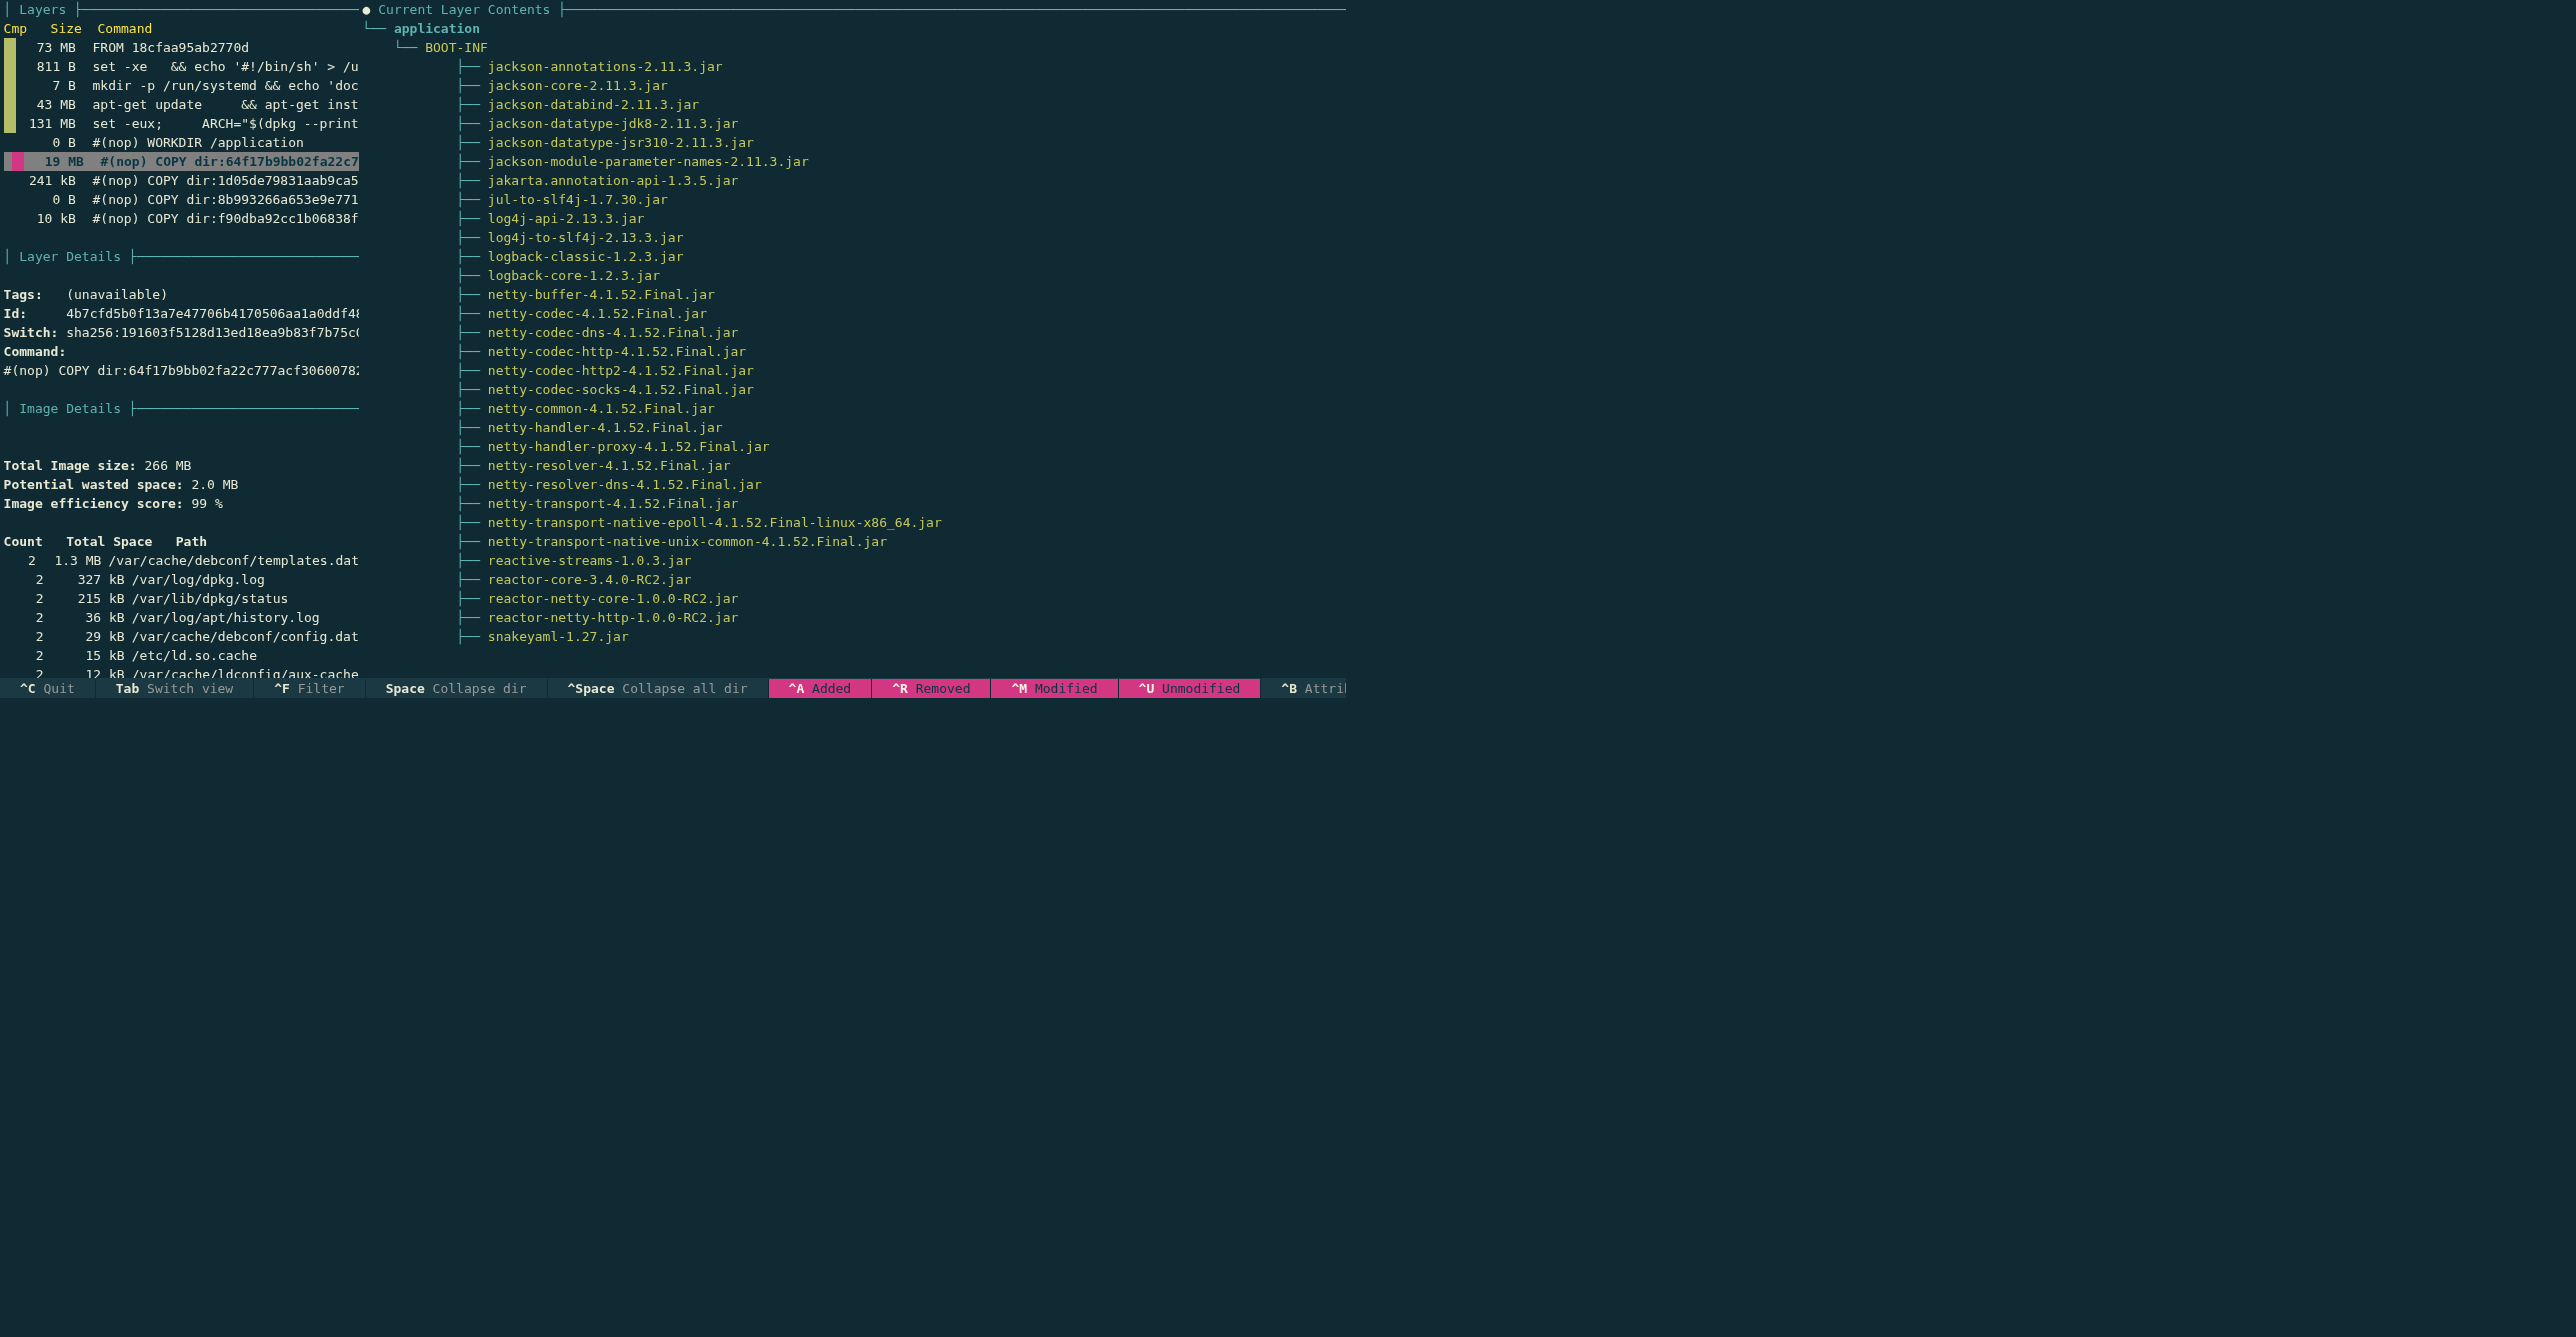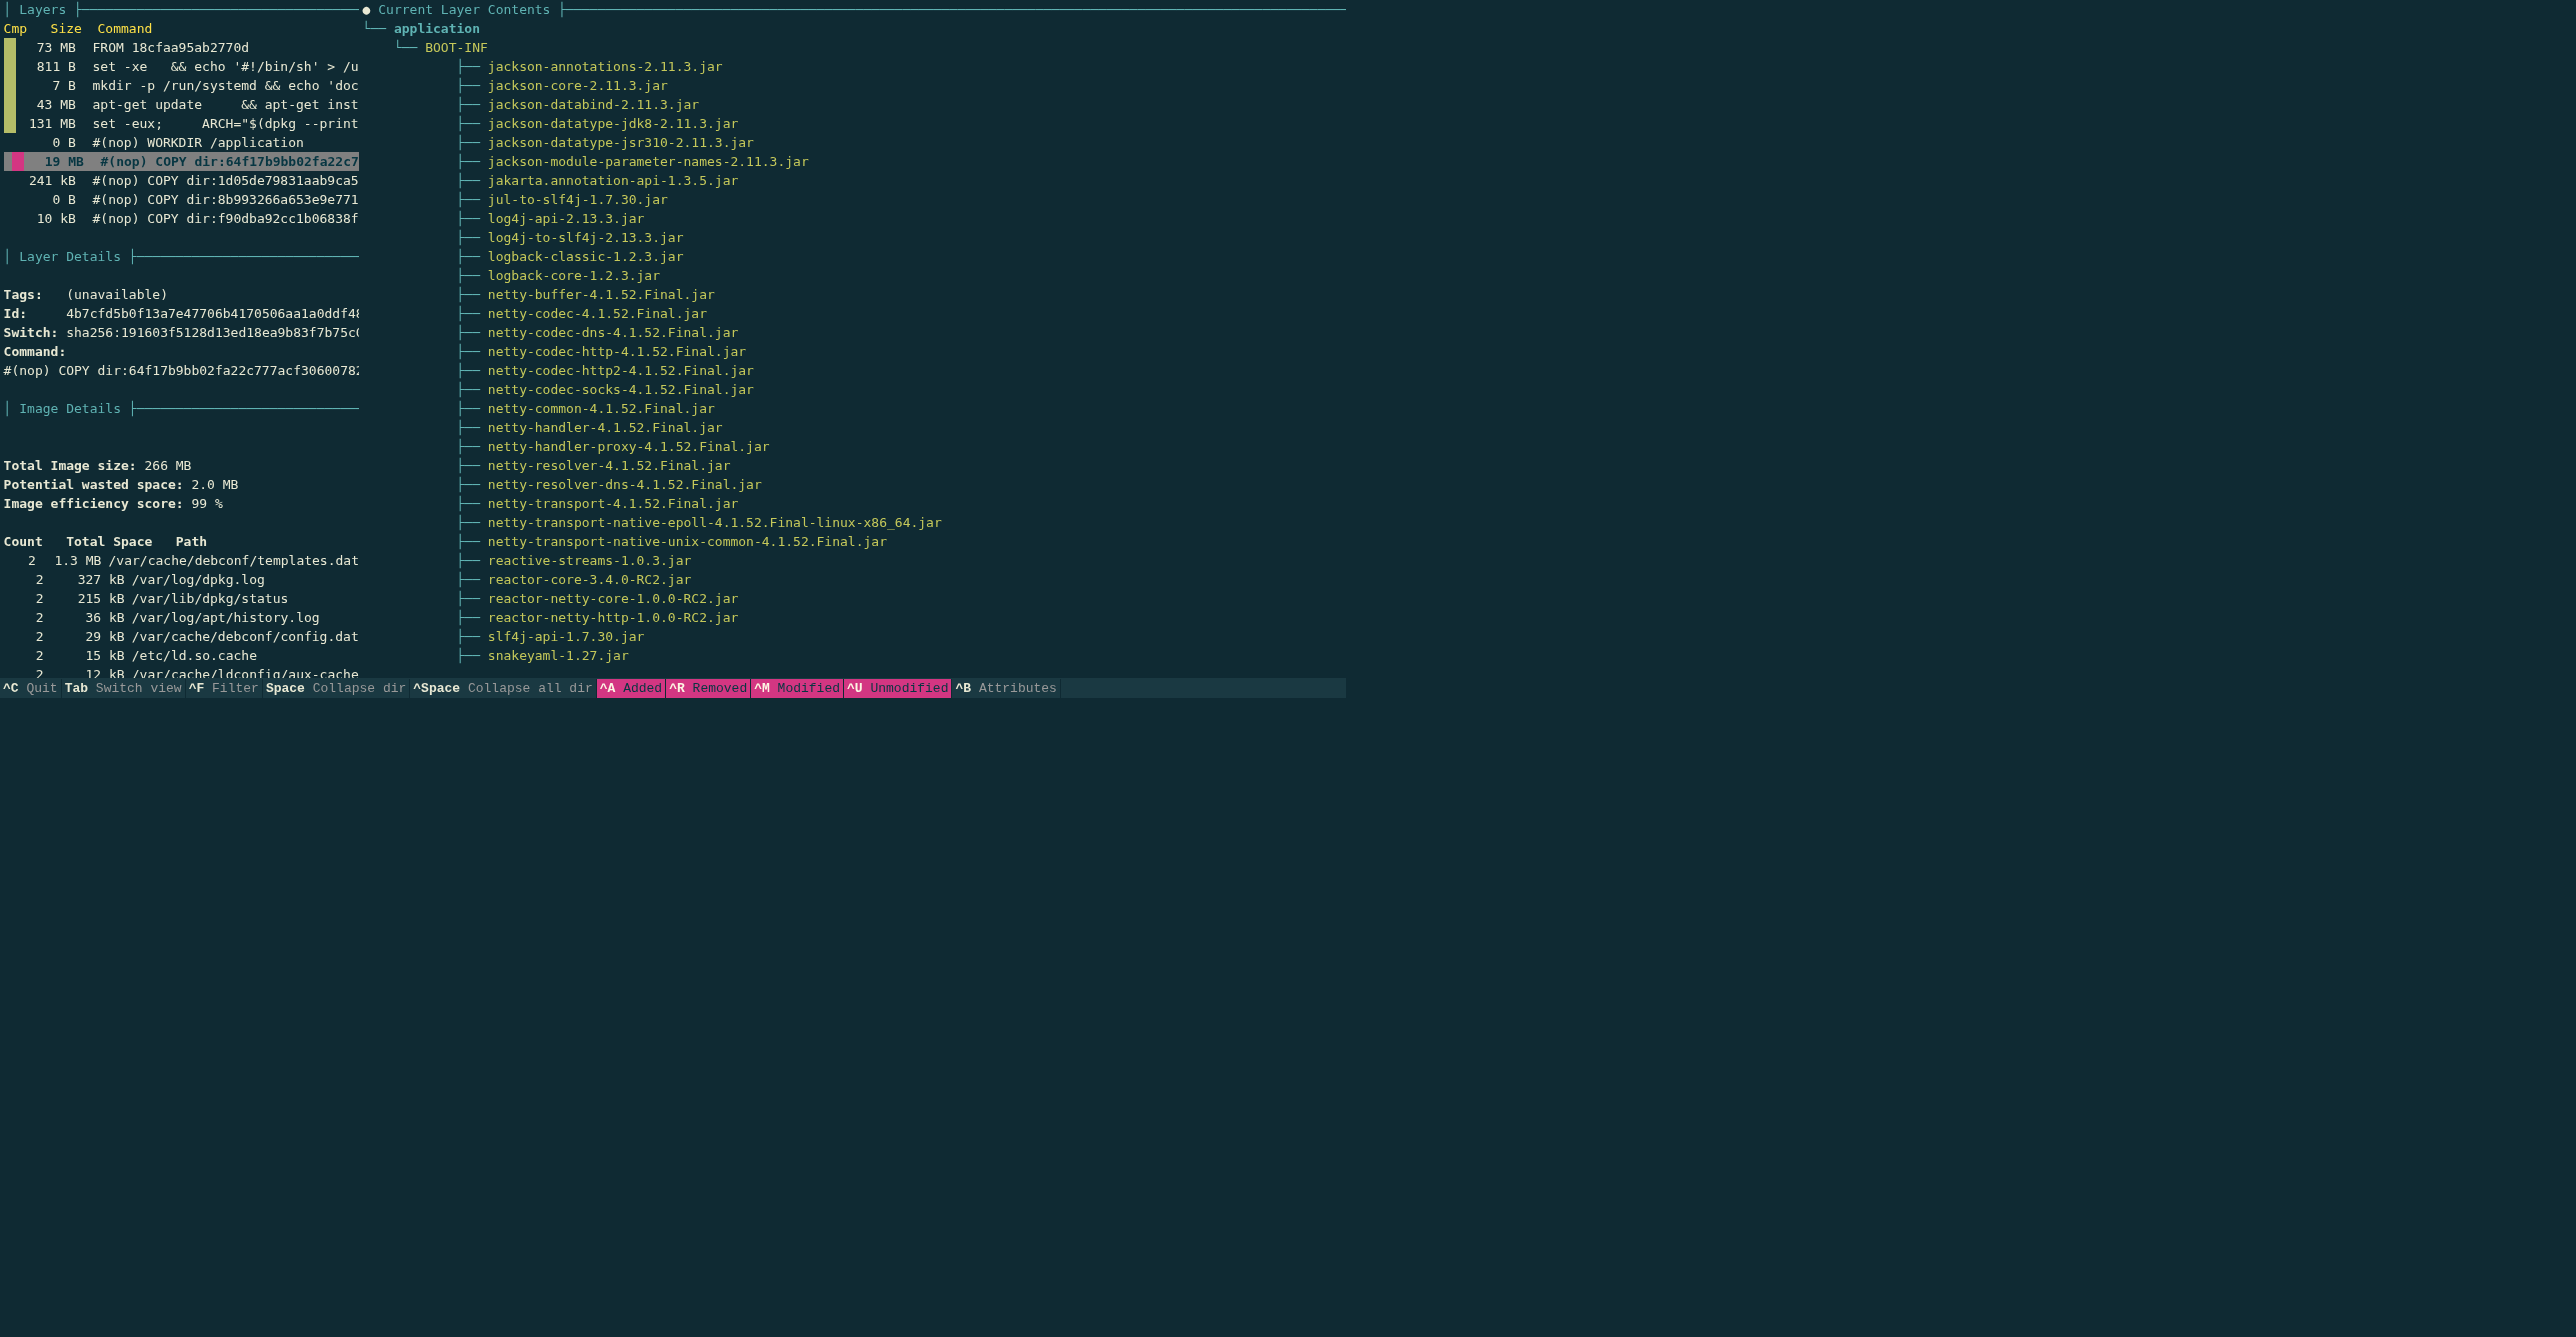--- a/index.html
+++ b/index.html
@@ -103,23 +103,22 @@
     right: 0;
     height: 20px;
     background: #1a3942;
     display: flex;
     align-items: center;
     font-size: 13px;
     white-space: nowrap;
     overflow: hidden;
   }
   .footer .item {
-    padding: 0 3px;
+    padding: 0 20px;
     border-right: 0.9px solid #0f2a33;
-    font-family: Liberation Mono, monospace;
   }
   .footer .key { color: #e8e8d3; font-weight: bold;}
   .footer .label { color: #999; }
   .footer .item.pink { background: #d33682; text-align: right; }
   .footer .item.pink .key { color: #fdf6e3; }
   .footer .item.pink .label { color: #073642; }
 </style>
 </head>
 <body>
 
@@ -250,21 +249,20 @@
         <div class="tree-line"><span class="tree-branch">            ├── </span><span class="tree-file">netty-handler-proxy-4.1.52.Final.jar</span></div>
         <div class="tree-line"><span class="tree-branch">            ├── </span><span class="tree-file">netty-resolver-4.1.52.Final.jar</span></div>
         <div class="tree-line"><span class="tree-branch">            ├── </span><span class="tree-file">netty-resolver-dns-4.1.52.Final.jar</span></div>
         <div class="tree-line"><span class="tree-branch">            ├── </span><span class="tree-file">netty-transport-4.1.52.Final.jar</span></div>
         <div class="tree-line"><span class="tree-branch">            ├── </span><span class="tree-file">netty-transport-native-epoll-4.1.52.Final-linux-x86_64.jar</span></div>
         <div class="tree-line"><span class="tree-branch">            ├── </span><span class="tree-file">netty-transport-native-unix-common-4.1.52.Final.jar</span></div>
         <div class="tree-line"><span class="tree-branch">            ├── </span><span class="tree-file">reactive-streams-1.0.3.jar</span></div>
         <div class="tree-line"><span class="tree-branch">            ├── </span><span class="tree-file">reactor-core-3.4.0-RC2.jar</span></div>
         <div class="tree-line"><span class="tree-branch">            ├── </span><span class="tree-file">reactor-netty-core-1.0.0-RC2.jar</span></div>
         <div class="tree-line"><span class="tree-branch">            ├── </span><span class="tree-file">reactor-netty-http-1.0.0-RC2.jar</span></div>
-        <div class="tree-line"><span class="tree-branch">            ├── </span><span class="tree-file">slf4j-api-1.7.30.jar</span></div>
         <div class="tree-line"><span class="tree-branch">            ├── </span><span class="tree-file">snakeyaml-1.27.jar</span></div>
       </div>
   </div>
 </div>
 
 <div class="footer" id="footer">
     <span class="item"><span class="key">^C</span><span class="label"> Quit</span></span>
     <span class="item"><span class="key">Tab</span><span class="label"> Switch view</span></span>
     <span class="item"><span class="key">^F</span><span class="label"> Filter</span></span>
     <span class="item"><span class="key">Space</span><span class="label"> Collapse dir</span></span>

